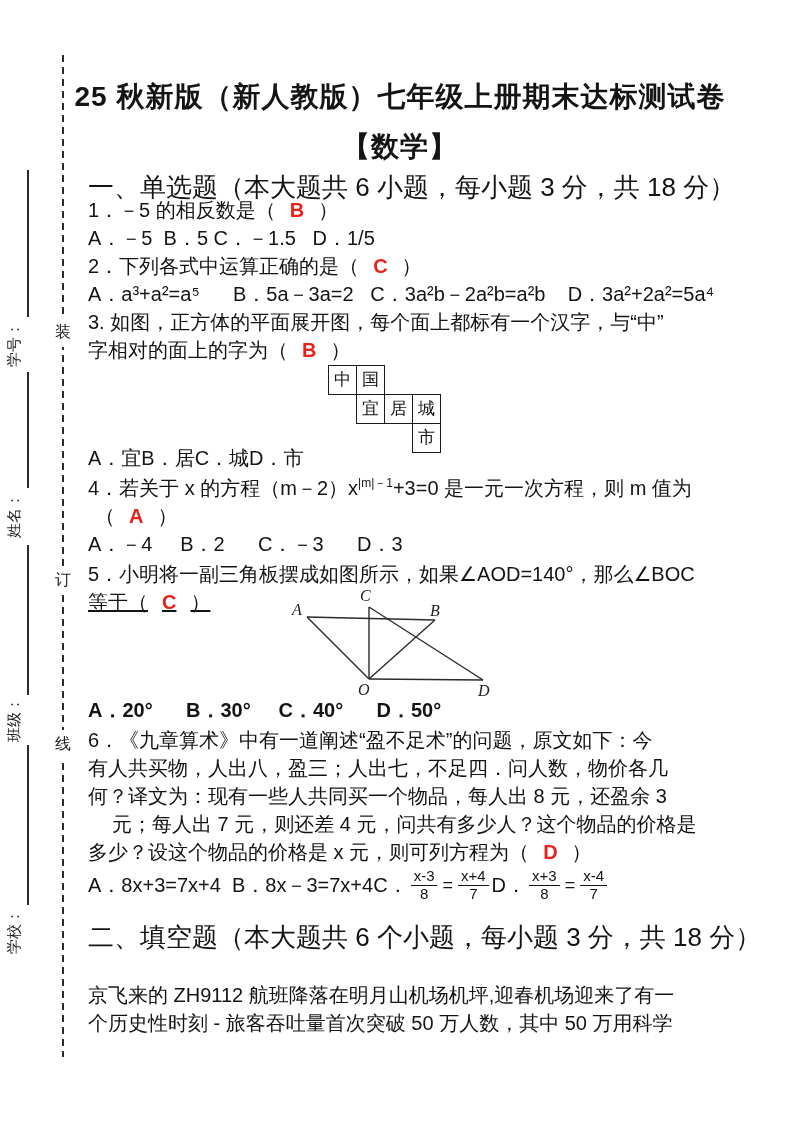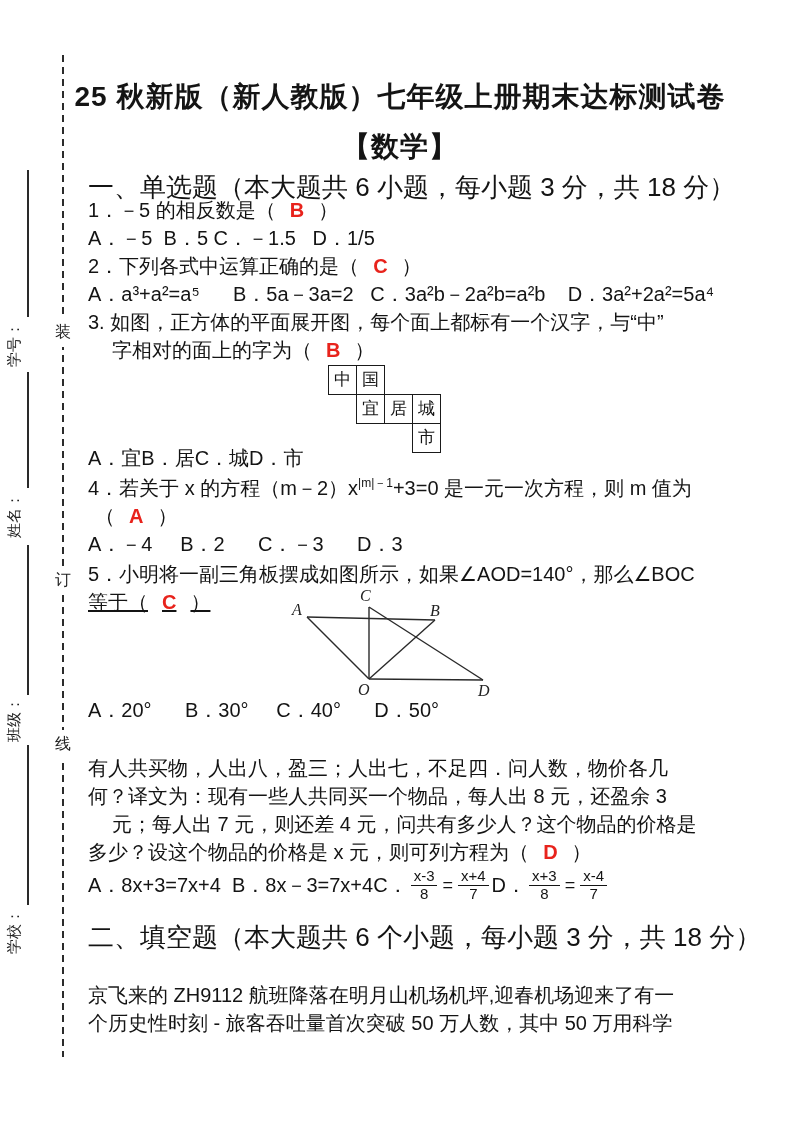--- a/index.html
+++ b/index.html
@@ -58,21 +58,21 @@
 
   <div class="abs heading" style="top:170px;">一、单选题（本大题共 6 小题，每小题 3 分，共 18 分）</div>
 
   <div class="abs line" style="top:198px;"><span>1．－5 的相反数是（</span><span class="ans">B</span><span>）</span></div>
   <div class="abs line" style="top:226px;">A．－5  B．5 C．－1.5   D．1/5</div>
 
   <div class="abs line" style="top:254px;"><span>2．下列各式中运算正确的是（</span><span class="ans">C</span><span>）</span></div>
   <div class="abs line" style="top:282px;">A．a³+a²=a⁵      B．5a－3a=2   C．3a²b－2a²b=a²b    D．3a²+2a²=5a⁴</div>
 
   <div class="abs line" style="top:310px;text-align:right;">3. 如图，正方体的平面展开图，每个面上都标有一个汉字，与“中”</div>
-  <div class="abs line" style="top:338px;margin-left:24px;"><span>字相对的面上的字为（</span><span class="ans">B</span><span>）</span></div>
+  <div class="abs line" style="top:338px;"><span>字相对的面上的字为（</span><span class="ans">B</span><span>）</span></div>
 
   <div>
     <div class="net-cell" style="left:328px;top:365px;">中</div>
     <div class="net-cell" style="left:356px;top:365px;">国</div>
     <div class="net-cell" style="left:356px;top:394px;">宜</div>
     <div class="net-cell" style="left:384px;top:394px;">居</div>
     <div class="net-cell" style="left:412px;top:394px;">城</div>
     <div class="net-cell" style="left:412px;top:423px;">市</div>
   </div>
 
@@ -94,22 +94,23 @@
       <line x1="89" y1="22" x2="203" y2="95"></line>
       <line x1="89" y1="94" x2="203" y2="95"></line>
     </g>
     <text x="12" y="30">A</text>
     <text x="80" y="16">C</text>
     <text x="150" y="31">B</text>
     <text x="78" y="110">O</text>
     <text x="198" y="111">D</text>
   </svg>
 
-  <div class="abs line" style="top:698px;">A．20°      B．30°     C．40°      D．50°</div>
+  <div class="abs line" style="top:698px;font-weight:bold;">A．20°      B．30°     C．40°      D．50°</div>
 
+  <div class="abs line" style="top:728px;">6．《九章算术》中有一道阐述“盈不足术”的问题，原文如下：今</div>
   <div class="abs line" style="top:756px;">有人共买物，人出八，盈三；人出七，不足四．问人数，物价各几</div>
   <div class="abs line" style="top:784px;">何？译文为：现有一些人共同买一个物品，每人出 8 元，还盈余 3</div>
   <div class="abs line" style="top:812px;margin-left:24px;">元；每人出 7 元，则还差 4 元，问共有多少人？这个物品的价格是</div>
   <div class="abs line" style="top:840px;"><span>多少？设这个物品的价格是 x 元，则可列方程为（</span><span class="ans">D</span><span>）</span></div>
 
   <div class="abs line fracline" style="top:868px;">
     <span>A．8x+3=7x+4  B．8x－3=7x+4</span><span>C．</span><span class="frac"><span class="num">x-3</span><span class="den">8</span></span><span class="eqsign">=</span><span class="frac"><span class="num">x+4</span><span class="den">7</span></span><span>D．</span><span class="frac"><span class="num">x+3</span><span class="den">8</span></span><span class="eqsign">=</span><span class="frac"><span class="num">x-4</span><span class="den">7</span></span>
   </div>
 
   <div class="abs heading" style="top:920px;">二、填空题（本大题共 6 个小题，每小题 3 分，共 18 分）</div>

